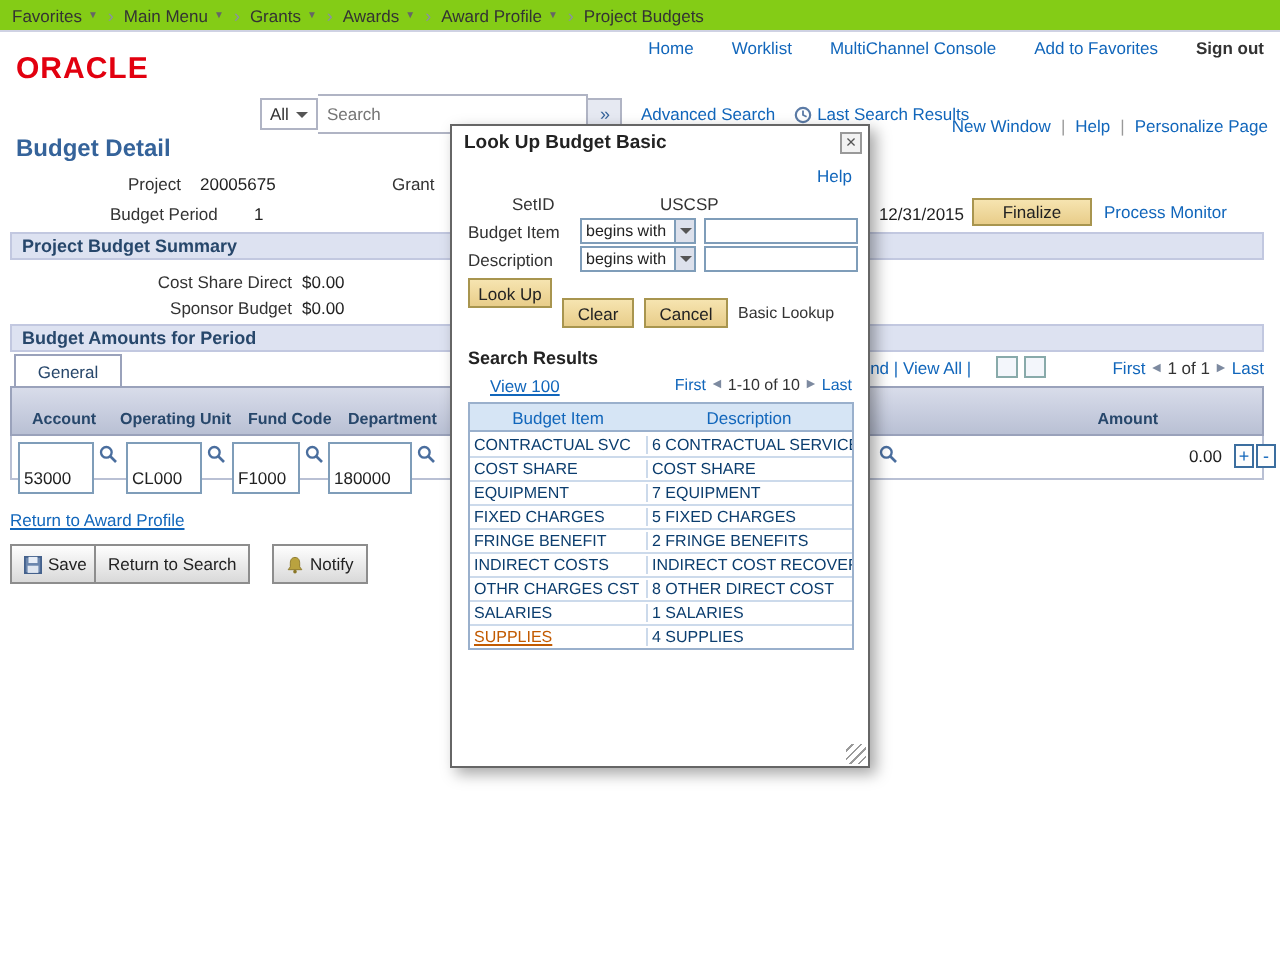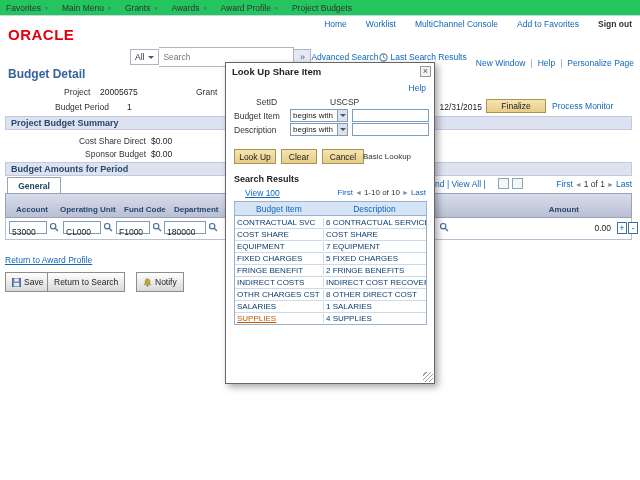--- a/index.html
+++ b/index.html
@@ -3,66 +3,66 @@
 <meta charset="utf-8">
 <style>
   *{margin:0;padding:0;box-sizing:border-box}
   html,body{width:640px;height:480px}
   body{position:relative;overflow:hidden;background:#fff;color:#333;
        font-family:"Liberation Sans",sans-serif;font-size:8.5px}
   .link{color:#1166bb;cursor:pointer;text-decoration:none}
   .t{position:absolute;line-height:11px}
 
   
-  .breadcrumb{position:absolute;left:0;top:0;width:640px;height:16px;background:#22c55e;
+  .breadcrumb{position:absolute;left:0;top:0;width:640px;height:16px;background:#84cc16;
               border-bottom:1px solid #cfd2e3;display:flex;align-items:center;padding-left:6px;color:#333}
   .crumb{display:flex;align-items:center;cursor:pointer;white-space:nowrap}
   .crumb+.crumb::before{content:"›";color:#8a8fa8;margin:0 5px;font-size:9px}
   .crumb:not(.nocaret)::after{content:"▼";font-size:5px;color:#666;margin-left:3px}
 
   
   .hdr{position:absolute;left:0;top:16px;width:640px;height:41px;background:#fff}
   .logo{position:absolute;left:8px;top:10px;font-size:15px;font-weight:bold;color:#e2000f;letter-spacing:.5px}
   .hlinks{position:absolute;right:8px;top:3px;display:flex;gap:19px}
   .hlink{color:#1166bb;cursor:pointer;white-space:nowrap}
   .hlink.signout{color:#333;font-weight:bold}
   .searchbar{position:absolute;left:130px;top:31px;display:flex;align-items:center}
   .scopebox{display:flex;align-items:center;gap:4px;height:16px;border:1px solid #b0b4c4;background:#fff;
             padding:0 4px;cursor:pointer}
   .tri{width:0;height:0;border:3px solid transparent;border-top-color:#555;margin-top:3px}
   .searchinput{width:135px;height:16px;border:1px solid #b0b4c4;border-left:none;font-size:8.5px;
                padding:9px 4px;color:#333;outline:none;font-family:"Liberation Sans",sans-serif}
   .gobtn{width:17px;height:16px;border:1px solid #b0b4c4;border-left:none;background:#e6e9f2;color:#35639a;
          font-size:9px;line-height:14px;text-align:center;cursor:pointer}
-  .searchbar .link{white-space:nowrap;display:flex;align-items:center;gap:3px}
+  .searchbar .link{margin-left:9px;white-space:nowrap;display:flex;align-items:center;gap:3px}
 
   
   .pagebar{position:absolute;right:6px;top:58px;display:flex}
   .plink{color:#1166bb;cursor:pointer;white-space:nowrap}
   .plink+.plink::before{content:"|";color:#999;margin:0 5px}
 
   
   .ptitle{position:absolute;left:8px;top:67px;font-size:12px;font-weight:bold;color:#35639a}
   .val{color:#222}
   .band{position:absolute;left:5px;width:627px;height:14px;background:#dde2f1;border:1px solid #c2c8e0;
         color:#27476b;font-weight:bold;display:flex;align-items:center;padding-left:5px;font-size:9px}
   .tanbtn{position:absolute;background:linear-gradient(#f6e4b0,#e8cd8a);border:1px solid #a8954f;
           font-size:8.5px;color:#222;text-align:center;cursor:pointer;font-family:"Liberation Sans",sans-serif}
   .tab{position:absolute;left:7px;top:177px;width:54px;height:17px;background:#fff;border:1px solid #9aa2bb;
-       border-bottom:none;color:#27476b;font-weight:bold;text-align:center;line-height:16px;cursor:pointer}
+       border-bottom:none;color:#27476b;font-weight:normal;text-align:center;line-height:16px;cursor:pointer}
   .ghead{position:absolute;left:5px;top:193px;width:627px;height:25px;
          background:linear-gradient(#d8dcea,#b9c0d4);border:1px solid #9aa2bb;display:flex;
          align-items:flex-end;padding:0 0 3px 10px;font-size:8px;font-weight:bold;color:#27476b}
   .gcol{display:block}
   .gcol:nth-child(1){width:44px}.gcol:nth-child(2){width:64px}.gcol:nth-child(3){width:50px}.gcol:nth-child(4){width:70px}
   .amountcol{margin-left:auto;margin-right:52px}
   .grow{position:absolute;left:5px;top:218px;width:627px;height:22px;background:#fff;
         border:1px solid #b9c0d4;border-top:none}
   .fbox{position:absolute;top:3px;height:13px;border:1px solid #7f9db9;background:#fff;font-size:8.5px;
-        padding:5px 2px;color:#222}
+        padding:12px 2px;color:#222}
   .mag{position:absolute;top:4px;cursor:pointer}
   .amt{position:absolute;right:20px;top:5px;color:#222}
   .pm{position:absolute;top:4px;width:10px;height:12px;border:1px solid #3c6e9f;background:#fdfdfd;
       font-size:9px;line-height:10px;text-align:center;color:#1166bb;cursor:pointer}
   .gfind{position:absolute;left:428px;top:179px;color:#1166bb;white-space:nowrap;cursor:pointer}
   .gicon{position:absolute;top:178px;width:11px;height:11px;border:1px solid #8aa;background:#f3f6fb;cursor:pointer}
   .pager{display:flex;align-items:center;gap:2px;white-space:nowrap}
   .grid-pager{position:absolute;right:8px;top:179px}
   .arrow{color:#7d8aa0;font-size:7px;cursor:pointer}
   .graybtn{position:absolute;top:272px;height:20px;background:linear-gradient(#fefefe,#d9d9d9);
@@ -233,21 +233,21 @@
 </button>
 <button class="graybtn" style="left:136px">
   <svg width="9" height="9" viewBox="0 0 10 10">
     <path d="M5 0.8 C3 0.8 2.4 2.4 2.4 4 L2.4 6 L1.2 7.6 L8.8 7.6 L7.6 6 L7.6 4 C7.6 2.4 7 0.8 5 0.8 Z" fill="#b9a23f" stroke="#8a7626" stroke-width="0.5"></path>
     <circle cx="5" cy="8.7" r="1" fill="#8a7626"></circle>
     </svg>
   <span>Notify</span>
 </button>
 
 <div class="modal">
-  <div class="mtitle">Look Up Share Item</div>
+  <div class="mtitle">Look Up Budget Basic</div>
   <div class="mclose">×</div>
   <span class="mhelp link">Help</span>
 
   <span class="mlab" style="left:30px;top:34px">SetID</span>
   <span class="mlab val" style="left:104px;top:34px">USCSP</span>
 
   <span class="mlab" style="left:8px;top:48px">Budget Item</span>
   <span class="opbox" style="left:64px;top:46px">
     <span class="optext">begins with</span>
     <span class="opcaret">
@@ -258,24 +258,24 @@
 
   <span class="mlab" style="left:8px;top:62px">Description</span>
   <span class="opbox" style="left:64px;top:60px">
     <span class="optext">begins with</span>
     <span class="opcaret">
         <span class="tri"></span>
       </span>
   </span>
   <input class="minput" style="left: 126px; top: 60px;" value="">
 
-  <button class="tanbtn mtan" style="left:8px;top:86px;width:42px">Look Up</button>
+  <button class="tanbtn mtan" style="left:8px;top:76px;width:42px">Look Up</button>
   <button class="tanbtn mtan" style="left:55px;top:86px;width:36px">Clear</button>
   <button class="tanbtn mtan" style="left:96px;top:86px;width:42px">Cancel</button>
-  <span class="mlab link" style="left:137px;top:89px;font-size:8px">Basic Lookup</span>
+  <span class="mlab link" style="left:143px;top:89px;font-size:8px">Basic Lookup</span>
 
   <span class="rtitle">Search Results</span>
   <span class="mview link">View 100</span>
   <div class="pager modal-pager">
     <span class="link">First</span>
     <span class="arrow">◄</span>
     <span>1-10 of 10</span>
     <span class="arrow">►</span>
     <span class="link">Last</span>
   </div>

